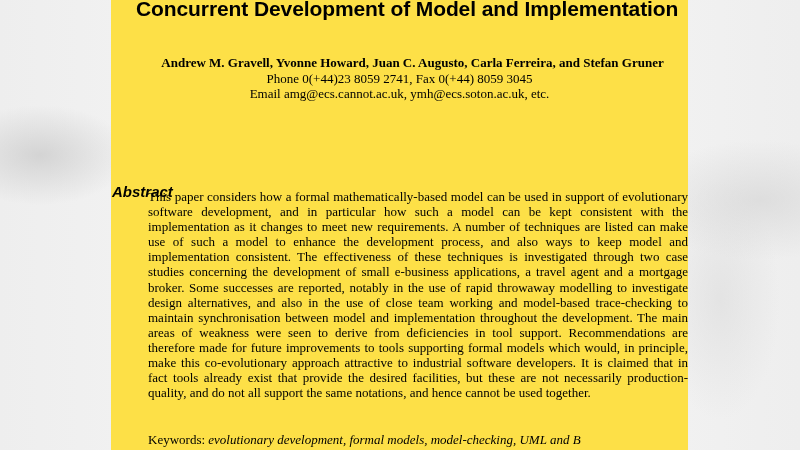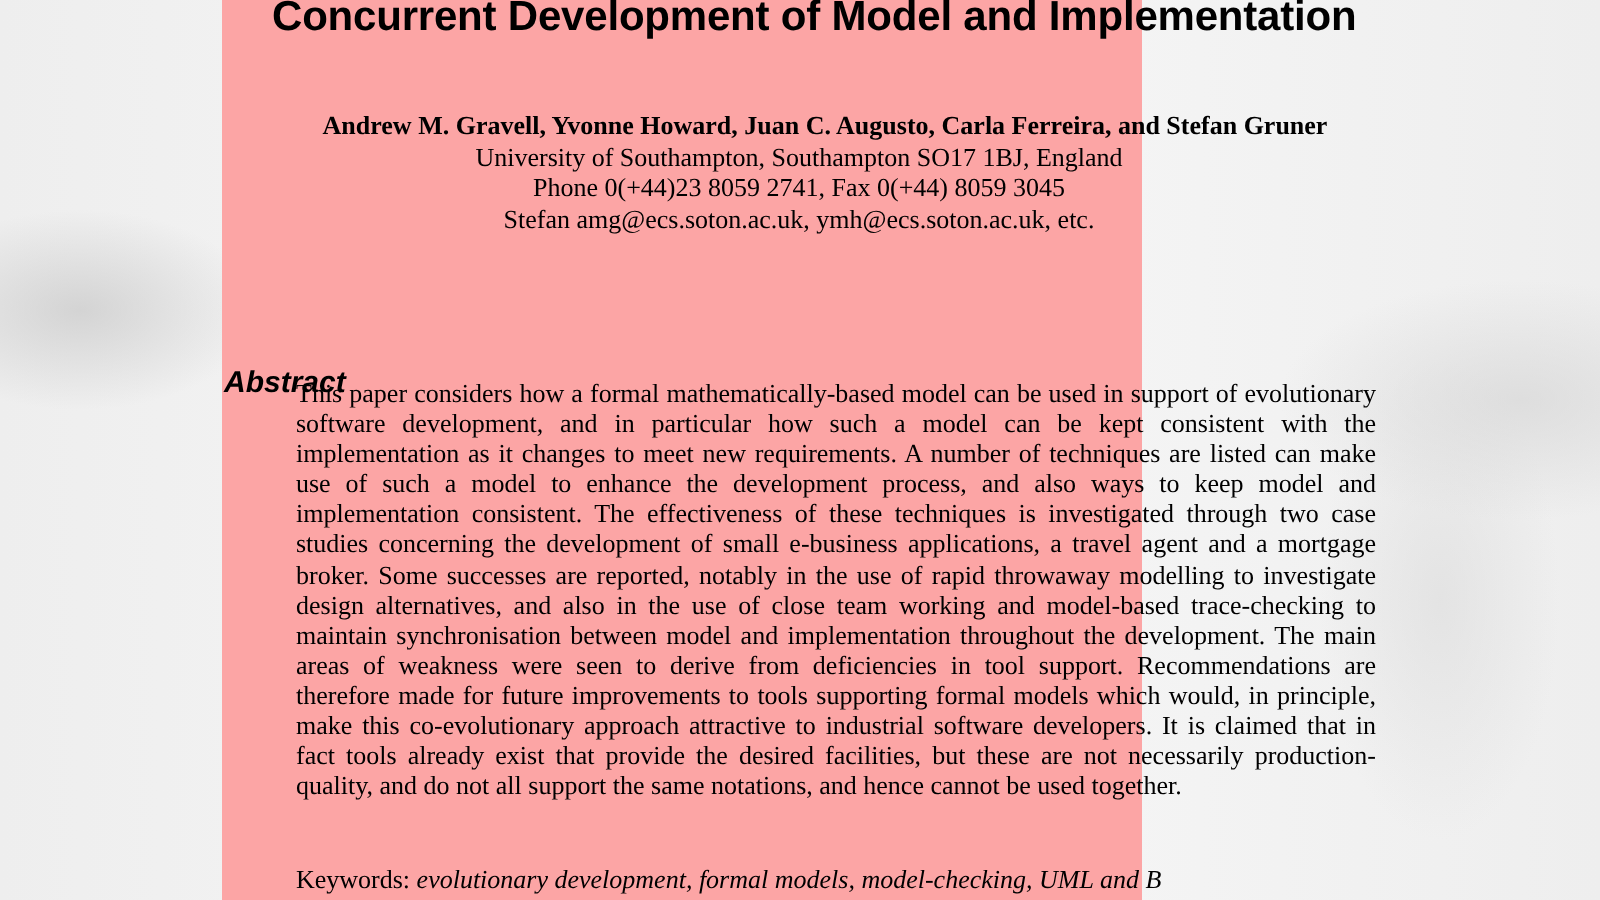--- a/index.html
+++ b/index.html
@@ -19,23 +19,23 @@
       background:
         radial-gradient(ellipse 90px 50px at 40px 155px, rgba(200,200,200,0.7), rgba(242,242,242,0) 100%),
         radial-gradient(ellipse 120px 60px at 760px 200px, rgba(210,210,210,0.6), rgba(242,242,242,0) 100%),
         radial-gradient(ellipse 60px 120px at 720px 300px, rgba(215,215,215,0.5), rgba(242,242,242,0) 100%),
         linear-gradient(to right, #eeeeee, #f6f6f6 40%, #f6f6f6 60%, #eeeeee);
     }
     .page {
       position: absolute;
       left: 111px;
       top: 0;
-      width: 460px;
+      width: 577px;
       height: 450px;
-      background: #fca5a5;
+      background: #fde047;
       color: #000;
     }
     .title {
       position: absolute;
       left: 25px;
       top: -8px;
       width: 570px;
       font-family: "Liberation Sans", sans-serif;
       font-weight: bold;
       font-size: 21px;
@@ -95,23 +95,22 @@
 </head>
 <body>
 
 <div class="backdrop"></div>
 
 <div class="page">
   <div class="title">Concurrent Development of Model and Implementation</div>
 
   <div class="authors-block">
     <div class="authors">Andrew M. Gravell, Yvonne Howard, Juan C. Augusto, Carla Ferreira, and Stefan Gruner</div>
-    <div>University of Southampton, Southampton SO17 1BJ, England</div>
     <div>Phone 0(+44)23 8059 2741, Fax 0(+44) 8059 3045</div>
-    <div>Stefan amg@ecs.soton.ac.uk, ymh@ecs.soton.ac.uk, etc.</div>
+    <div>Email amg@ecs.cannot.ac.uk, ymh@ecs.soton.ac.uk, etc.</div>
   </div>
 
   <div class="abstract-heading">Abstract</div>
 
   <div class="abstract-body">This paper considers how a formal mathematically-based model can be used in support of evolutionary software development, and in particular how such a model can be kept consistent with the implementation as it changes to meet new requirements.  A number of techniques are listed can make use of such a model to enhance the development process, and also ways to keep model and implementation consistent.  The effectiveness of these techniques is investigated through two case studies concerning the development of small e-business applications, a travel agent and a mortgage broker.  Some successes are reported, notably in the use of rapid throwaway modelling to investigate design alternatives, and also in the use of close team working and model-based trace-checking to maintain synchronisation between model and implementation throughout the development.  The main areas of weakness were seen to derive from deficiencies in tool support.  Recommendations are therefore made for future improvements to tools supporting formal models which would, in principle, make this co-evolutionary approach attractive to industrial software developers.  It is claimed that in fact tools already exist that provide the desired facilities, but these are not necessarily production-quality, and do not all support the same notations, and hence cannot be used together.</div>
 
   <div class="keywords">
     <span>Keywords: </span><span class="kw-list">evolutionary development, formal models, model-checking, UML and B</span>
   </div>
 </div>

